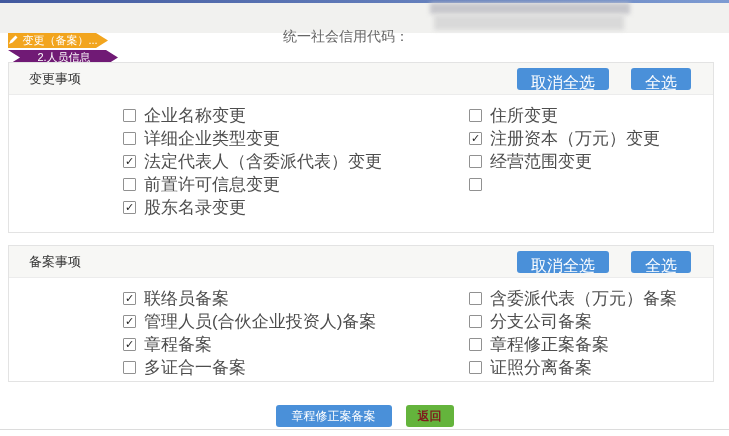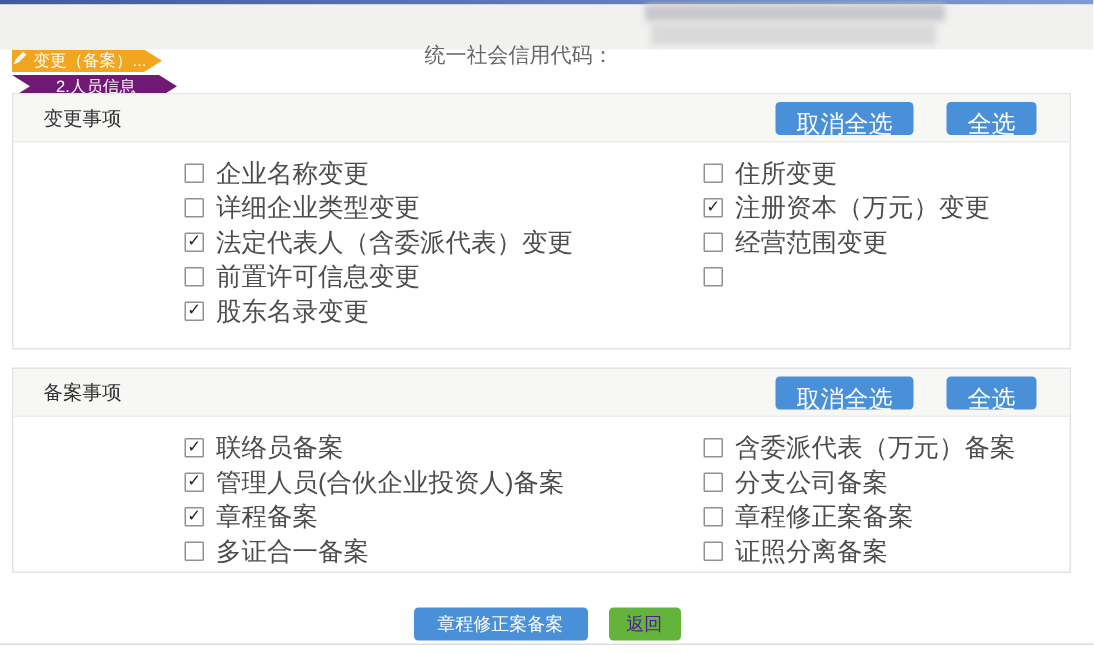--- a/index.html
+++ b/index.html
@@ -58,22 +58,22 @@
   .cb { width:13px; height:13px; flex:0 0 13px; border:1px solid #919191;
         border-radius:1px; background:#fff; display:flex; align-items:center;
         justify-content:center; color:#222; font-size:11px; line-height:1; cursor:pointer; }
   .cb.checked::after { content:"✓"; font-weight:bold; margin-top:-1px; }
 
   
   .footer { position:absolute; left:0; top:405px; width:729px;
             display:flex; justify-content:center; gap:14px; }
   .btn-primary { background:#4a90d9; color:#fff; border:0; border-radius:3px;
                  height:22px; padding:0 16px; font-size:12px; cursor:pointer; }
-  .btn-green { background:#64b43c; color:#4c1d95; border:0; border-radius:3px;
-               height:22px; padding:0 12px; font-size:12px; cursor:pointer; }
+  .btn-green { background:#64b43c; color:#7f1d1d; border:0; border-radius:3px;
+               height:22px; padding:0 12px; font-size:12px; cursor:pointer;font-weight:bold; }
   .bottomline { position:absolute; left:0; top:429px; width:729px; height:1px;
                 background:#dcdcdc; }
 </style>
 </head>
 <body>
 
 <div class="topline"></div>
 
 <div class="header-strip">
   <span class="credit-label">统一社会信用代码：</span>

